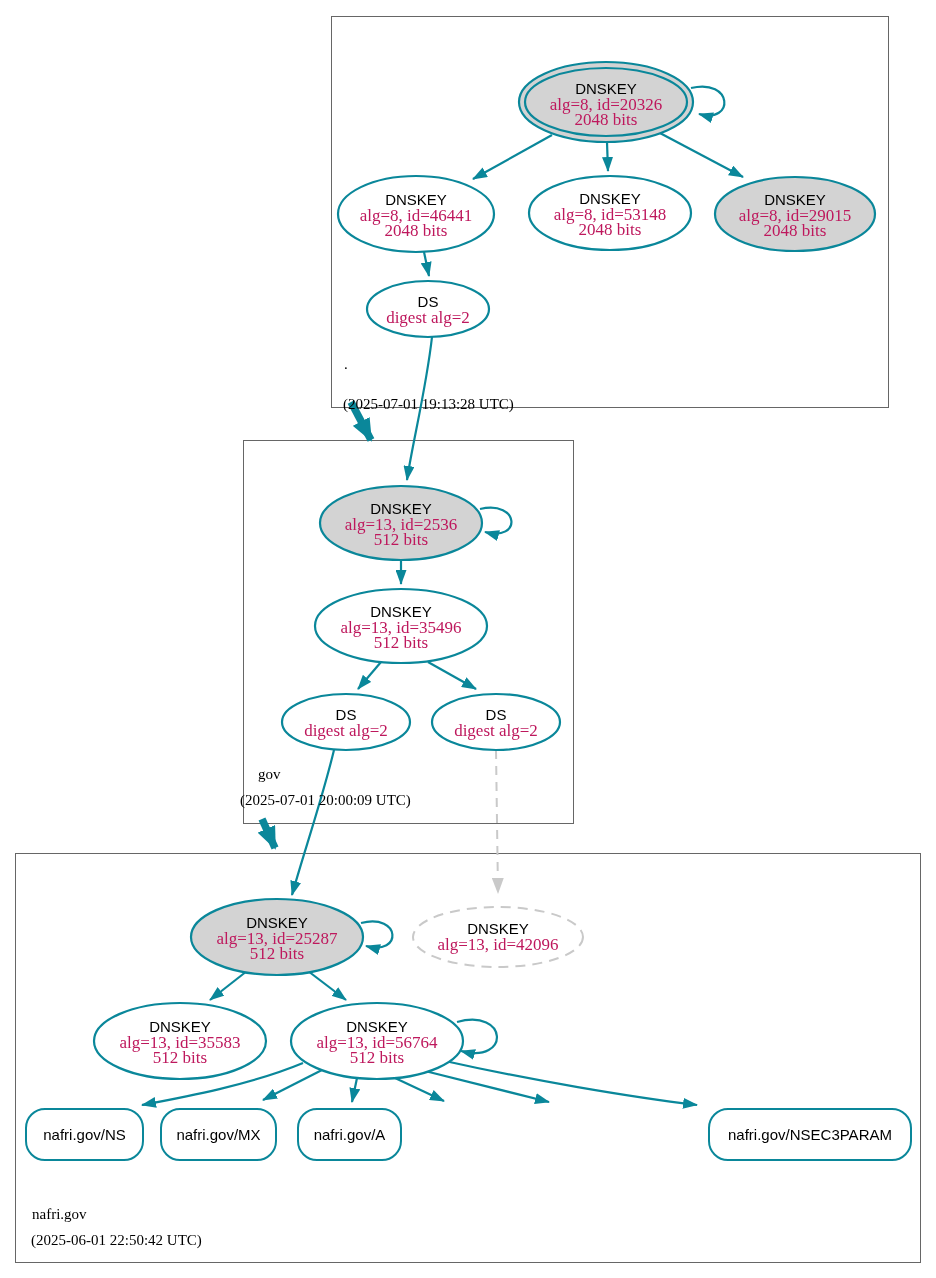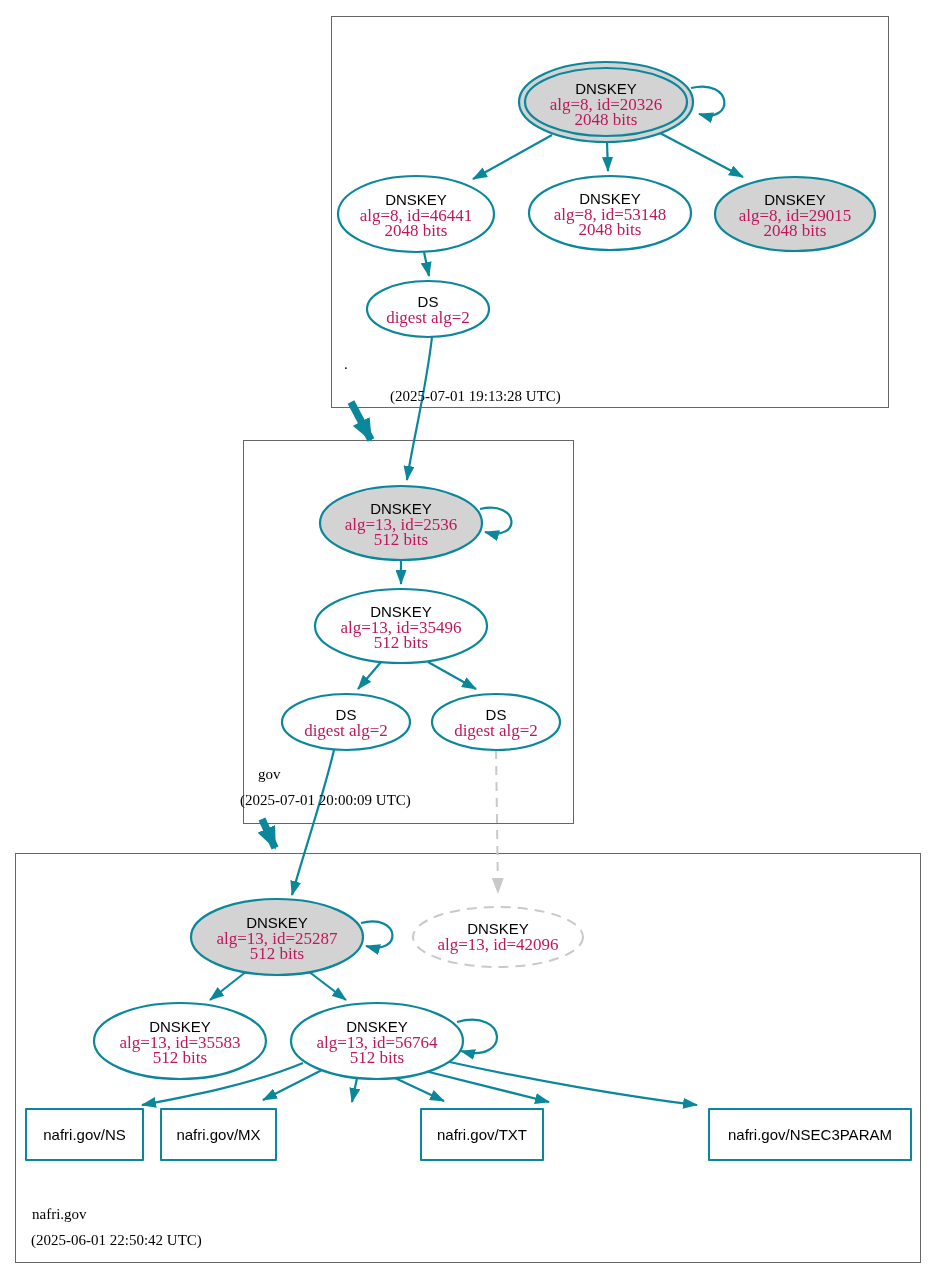--- a/index.html
+++ b/index.html
@@ -33,21 +33,21 @@
   .nd {
     font-family: "Liberation Serif", serif;
     font-size: 17px;
     line-height: 15px;
     color: #be185d;
   }
   .rrset {
     position: absolute;
     z-index: 2;
     border: 2px solid #0a879a;
-    border-radius: 1px;
+    border-radius: 20px;
     background: #ffffff;
     display: flex;
     align-items: center;
     justify-content: center;
     font-family: "Liberation Sans", sans-serif;
     font-size: 15px;
     color: #000;
     white-space: nowrap;
   }
   .zone-name {
@@ -161,21 +161,21 @@
   <div class="node-label" style="left:795px; top:214px;">
     <span class="nt">DNSKEY</span>
     <span class="nd">alg=8, id=29015</span>
     <span class="nd">2048 bits</span>
   </div>
   <div class="node-label" style="left:428px; top:309px;">
     <span class="nt">DS</span>
     <span class="nd">digest alg=2</span>
   </div>
   <div class="zone-name" style="left:344px; top:356px;">.</div>
-  <div class="zone-ts" style="left:343px; top:388px;margin-left:47px;">(2025-07-01 19:13:28 UTC)</div>
+  <div class="zone-ts" style="left:343px; top:396px;">(2025-07-01 19:13:28 UTC)</div>
 
   <div class="node-label" style="left:401px; top:523px;">
     <span class="nt">DNSKEY</span>
     <span class="nd">alg=13, id=2536</span>
     <span class="nd">512 bits</span>
   </div>
   <div class="node-label" style="left:401px; top:626px;">
     <span class="nt">DNSKEY</span>
     <span class="nd">alg=13, id=35496</span>
     <span class="nd">512 bits</span>
@@ -210,22 +210,22 @@
     <span class="nd">alg=13, id=56764</span>
     <span class="nd">512 bits</span>
   </div>
 
   <div class="rrset" style="left:25px; top:1108px; width:115px; height:49px;">
     <span>nafri.gov/NS</span>
   </div>
   <div class="rrset" style="left:160px; top:1108px; width:113px; height:49px;">
     <span>nafri.gov/MX</span>
   </div>
-  <div class="rrset" style="left:420px; top:1108px; width:120px; height:49px;">
-    <span>nafri.gov/TXT</span>
+  <div class="rrset" style="left:297px; top:1108px; width:101px; height:49px;">
+    <span>nafri.gov/A</span>
   </div>
   <div class="rrset" style="left:708px; top:1108px; width:200px; height:49px;">
     <span>nafri.gov/NSEC3PARAM</span>
   </div>
 
   <div class="zone-name" style="left:32px; top:1206px;">nafri.gov</div>
   <div class="zone-ts" style="left:31px; top:1232px;">(2025-06-01 22:50:42 UTC)</div>
 
 </div>
 

